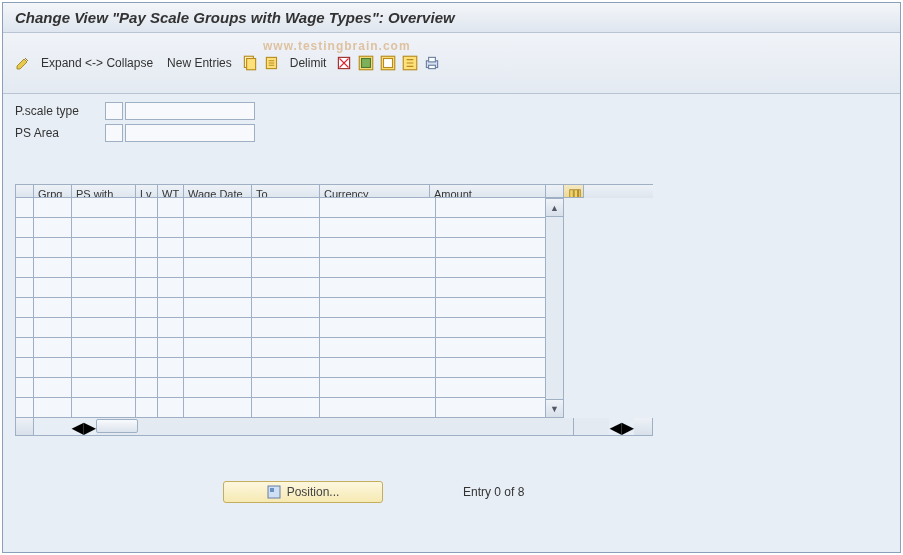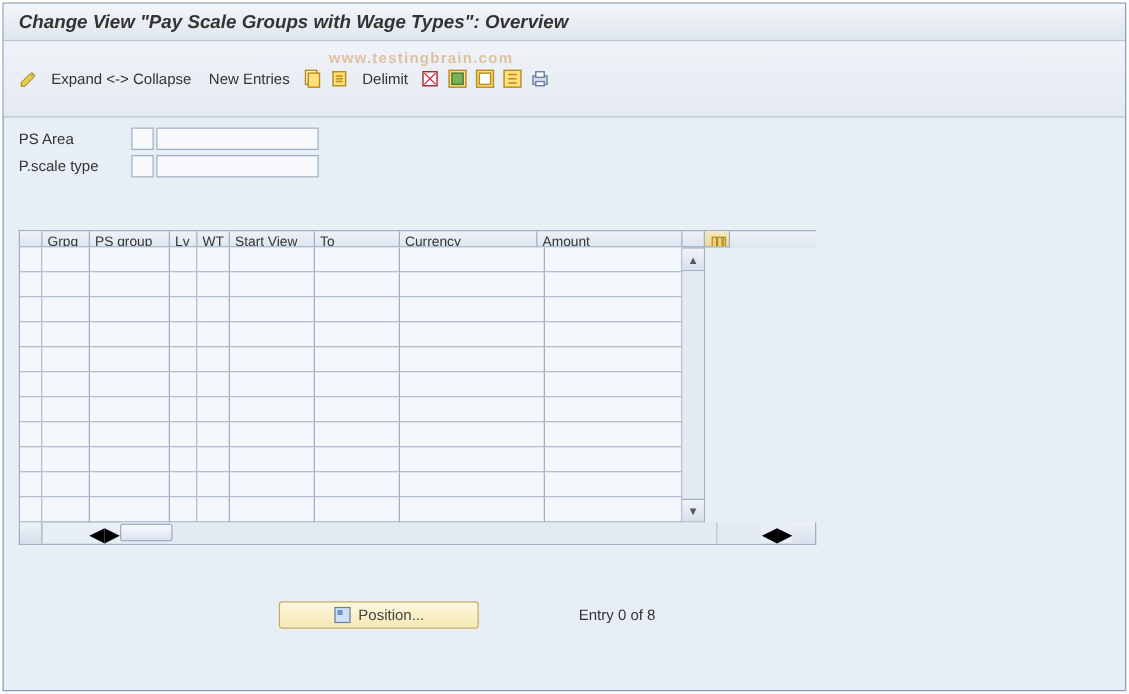--- a/index.html
+++ b/index.html
@@ -174,39 +174,39 @@
           <rect x="3" y="6" width="10" height="6" fill="#d7def0" stroke="#6a7fa0"></rect>
           <rect x="5" y="3" width="6" height="4" fill="#fff" stroke="#6a7fa0"></rect>
           <rect x="5" y="10" width="6" height="3" fill="#fff" stroke="#6a7fa0"></rect>
         </svg>
     </span>
     <span class="watermark">www.testingbrain.com</span>
   </div>
 
   <div class="filter-area">
     <div class="filter-row">
-      <span class="lbl">PS Area</span>
+      <span class="lbl">P.scale type</span>
       <input class="code-box" value="" style="">
       <input class="val-box" value="" style="">
     </div>
     <div class="filter-row">
-      <span class="lbl">P.scale type</span>
+      <span class="lbl">PS Area</span>
       <input class="code-box" value="" style="">
       <input class="val-box" value="" style="">
     </div>
   </div>
 
   <div class="grid-wrap">
     <div class="grid-header">
       <div class="gh gh-sel"></div>
       <div class="gh gh-grpg">Grpg</div>
-      <div class="gh gh-psg">PS group</div>
+      <div class="gh gh-psg">PS with</div>
       <div class="gh gh-lv">Lv</div>
       <div class="gh gh-wt">WT</div>
-      <div class="gh gh-sd">Start View</div>
+      <div class="gh gh-sd">Wage Date</div>
       <div class="gh gh-to">To</div>
       <div class="gh gh-cur">Currency</div>
       <div class="gh gh-amt">Amount</div>
       <div class="gh gh-cfg-spacer"></div>
       <div class="gh gh-cfg">
         <svg viewBox="0 0 16 16" width="14" height="14">
             <rect x="2" y="2" width="4" height="12" fill="#f3d46a" stroke="#a5832a"></rect>
             <rect x="7" y="2" width="4" height="12" fill="#f3d46a" stroke="#a5832a"></rect>
             <rect x="12" y="2" width="2" height="12" fill="#f3d46a" stroke="#a5832a"></rect>
           </svg>

